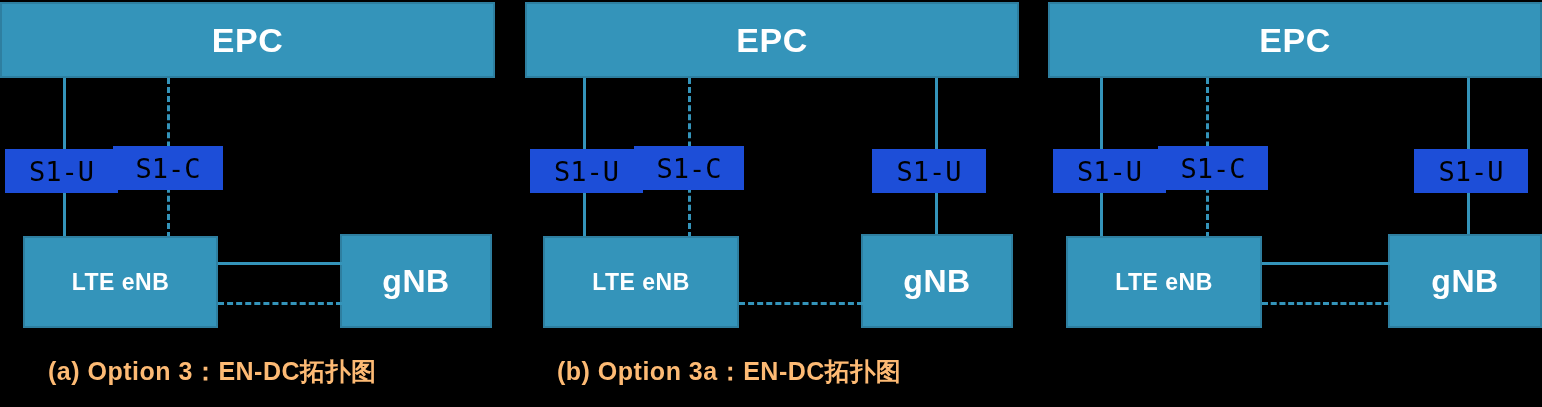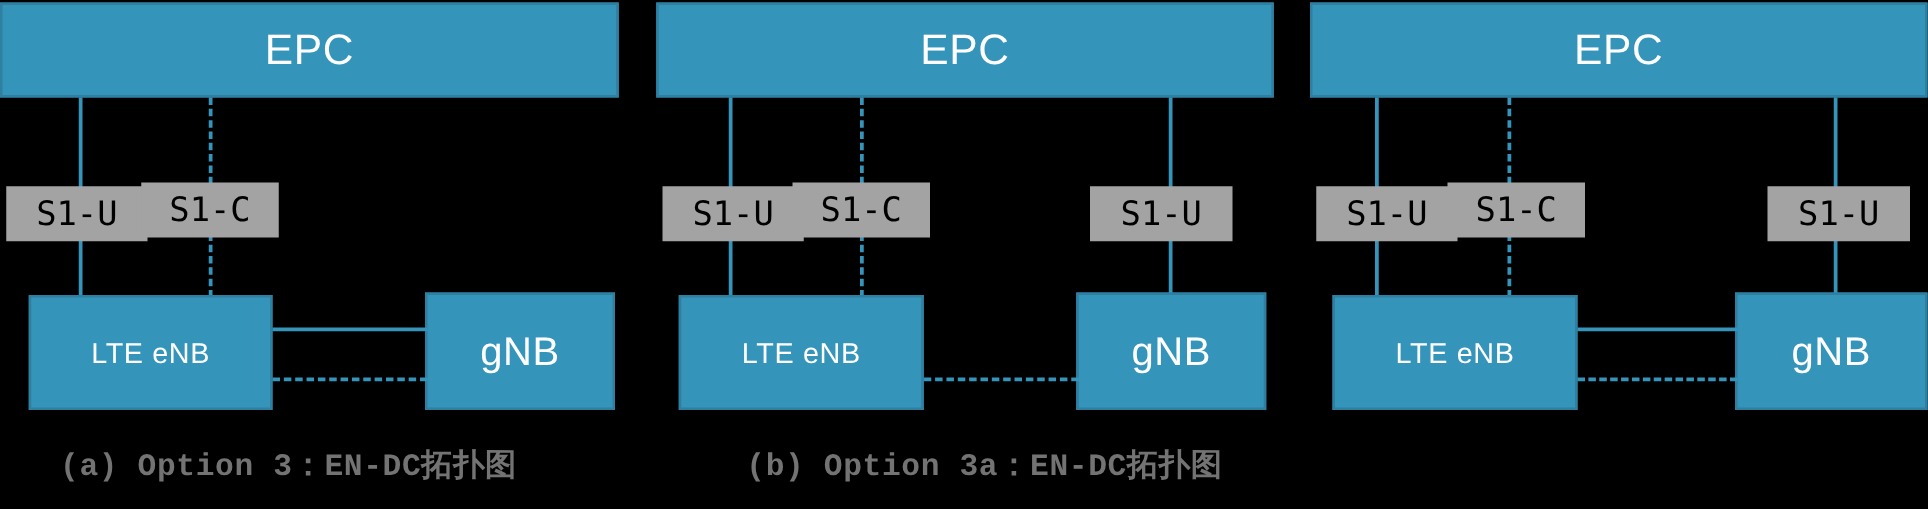--- a/index.html
+++ b/index.html
@@ -29,21 +29,21 @@
   .node {
     position: absolute;
     background: #3494BA;
     border: 2px solid #2E7FA0;
     box-sizing: border-box;
     color: #FFFFFF;
     display: flex;
     align-items: center;
     justify-content: center;
     font-family: "Liberation Sans", sans-serif;
-    font-weight: 400;
+    font-weight: 700;
     letter-spacing: 0.5px;
     white-space: nowrap;
   }
   .node.epc { font-size: 34px; }
   .node.enb { font-size: 23px; text-align: right; }
   .node.gnb { font-size: 32px; }
 
   
   .vline {
     position: absolute;
@@ -58,37 +58,37 @@
     height: 0;
     border-top: 3px solid #3494BA;
   }
   .hline.dashed {
     border-top-style: dashed;
   }
 
   
   .iflabel {
     position: absolute;
-    background: #a3a3a3;
+    background: #1d4ed8;
     color: #000000;
     font-family: "DejaVu Sans Mono", monospace;
     font-size: 27px;
     display: flex;
     align-items: center;
     justify-content: center;
     white-space: nowrap;
     letter-spacing: 0px;
     z-index: 5;
   }
 
   
   .caption {
     position: absolute;
-    color: #737373;
-    font-family: Liberation Mono, monospace;
+    color: #fdba74;
+    font-family: Liberation Sans, sans-serif;
     font-weight: bold;
     font-size: 25px;
     white-space: nowrap;
     letter-spacing: 0.5px;
     text-align: center;
   }
 
   
   .watermark {
     position: absolute;
@@ -134,21 +134,21 @@
 
     <div class="iflabel" style="left:5px; top:149px; width:113px; height:44px;">S1-U</div>
     <div class="iflabel" style="left:109px; top:146px; width:110px; height:44px;">S1-C</div>
     <div class="iflabel" style="left:347px; top:149px; width:114px; height:44px;">S1-U</div>
 
     <div class="node enb" style="left:18px; top:236px; width:196px; height:92px;">LTE eNB</div>
     <div class="node gnb" style="left:336px; top:234px; width:152px; height:94px;">gNB</div>
 
     <div class="hline dashed" style="left:214px; top:302px; width:124px;"></div>
 
-    <div class="caption" style="left:32px; top:355px;margin-left:40px;">(b) Option 3a：EN-DC拓扑图</div>
+    <div class="caption" style="left:32px; top:355px;">(b) Option 3a：EN-DC拓扑图</div>
   </div>
 
   <div class="panel" style="left:1048px; width:494px;">
 
     <div class="node epc" style="left:0px; top:2px; width:494px; height:76px;">EPC</div>
 
     <div class="vline" style="left:52px; top:78px; height:160px;"></div>
     <div class="vline dashed" style="left:158px; top:78px; height:160px;"></div>
     <div class="vline" style="left:419px; top:78px; height:158px;"></div>
 

